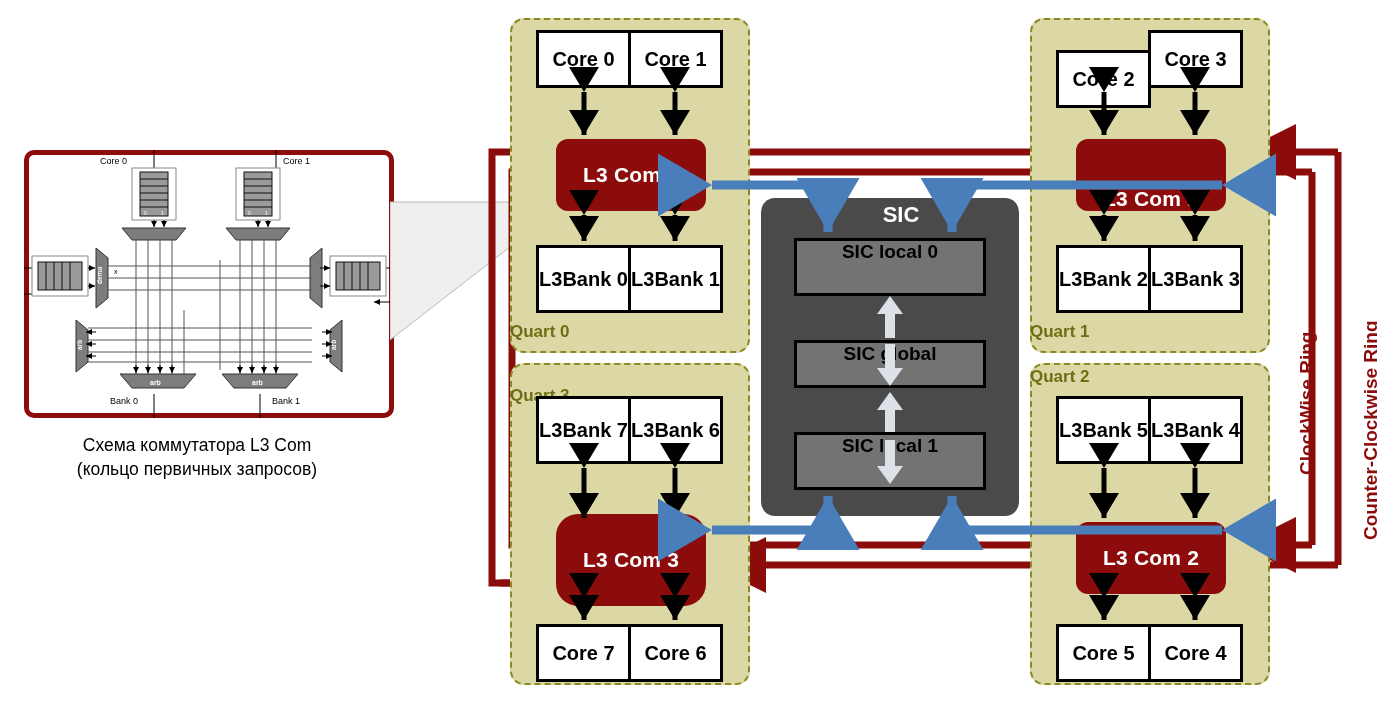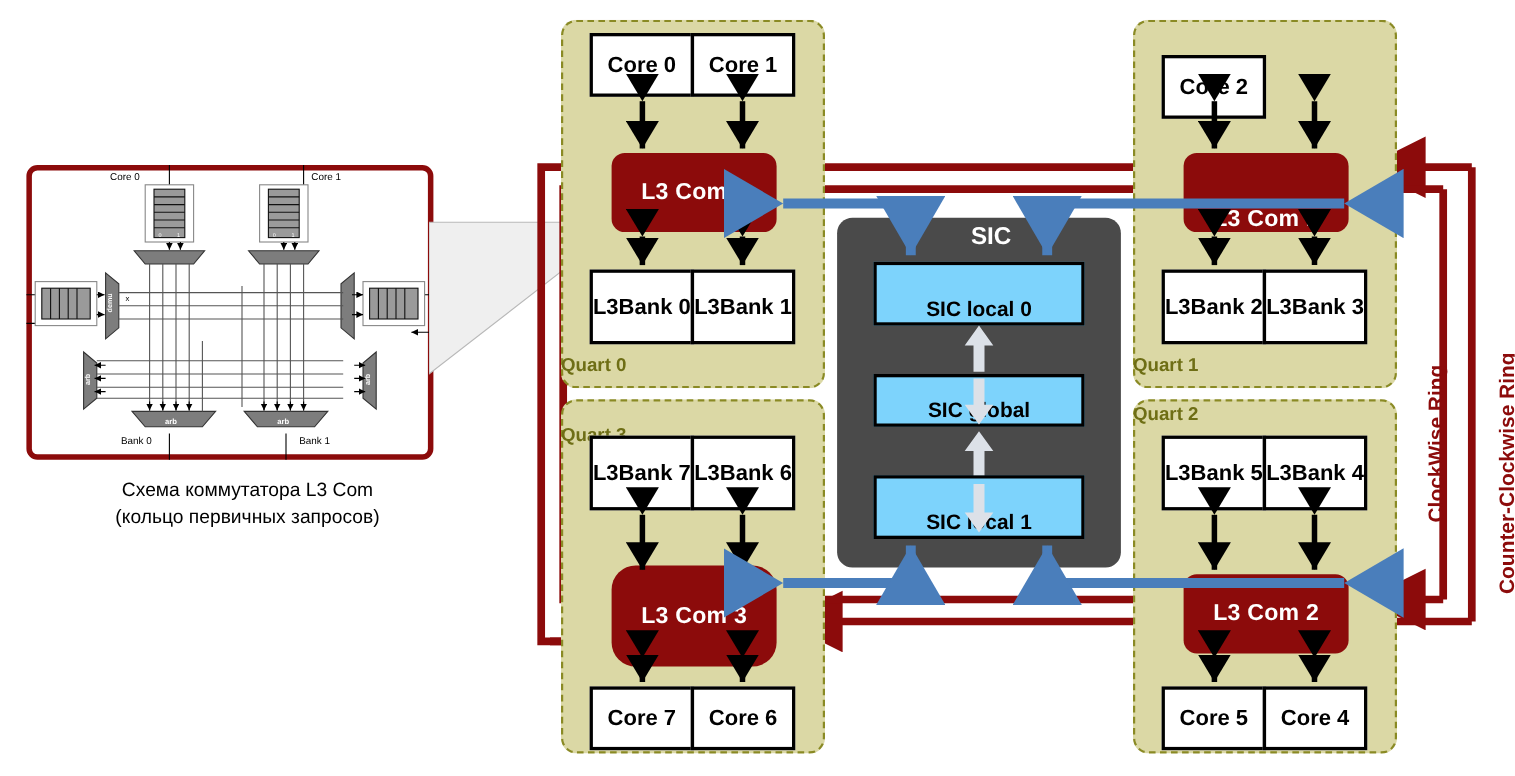--- a/index.html
+++ b/index.html
@@ -26,22 +26,22 @@
     background:#DBD8A5;border:2px dashed #8A8A24;border-radius:14px;box-sizing:border-box;
   }
   .quartlbl{
     color:#6E6E15;font-weight:bold;font-size:17px;text-align:left;width:100%;
   }
   .sicbox{
     background:#4A4A4A;border-radius:14px;box-sizing:border-box;
   }
   .siclbl{color:#ffffff;font-weight:bold;font-size:22px;text-align:center;width:100%;}
   .sicinner{
-    background:#7dd3fc;border:3px solid #000;box-sizing:border-box;
-    display:flex;align-items:flex-end;justify-content:center;
+    background:#737373;border:3px solid #000;box-sizing:border-box;
+    display:flex;align-items:flex-start;justify-content:center;
     font-weight:bold;font-size:19px;color:#000;
   }
 
   
   .ringlbl{
     color:#8C0B0B;font-weight:bold;font-size:19px;white-space:nowrap;
     transform-origin:0 0;
   }
 
   
@@ -191,21 +191,21 @@
       <line x1="296" y1="118" x2="306" y2="118"></line>
       <line x1="296" y1="136" x2="306" y2="136"></line>
     </g>
   </svg>
 
   <div class="abs tinylbl" style="left:100px;top:156px;font-size:9px;">Core 0</div>
   <div class="abs tinylbl" style="left:283px;top:156px;font-size:9px;">Core 1</div>
   <div class="abs tinylbl" style="left:110px;top:396px;font-size:9px;">Bank 0</div>
   <div class="abs tinylbl" style="left:272px;top:396px;font-size:9px;">Bank 1</div>
 
-  <div class="abs caption" style="left:40px;top:434px;width:370px;">
+  <div class="abs caption" style="left:12px;top:434px;width:370px;">
     <div>Схема коммутатора L3 Com</div>
     <div>(кольцо первичных запросов)</div>
   </div>
 
   <svg class="abs" style="left:390px;top:180px;" width="185" height="165" viewBox="0 0 185 165">
     <polygon points="0,22 178,22 0,160" fill="#EFEFEF" stroke="#B9B9B9" stroke-width="1"></polygon>
   </svg>
 
   <svg class="abs" style="left:0;top:0;" width="1377" height="705" viewBox="0 0 1377 705">
     <defs>
@@ -266,20 +266,23 @@
   <div class="wbox two abs" style="left:628px;top:245px;width:95px;height:68px;font-size:20px;">
     <span>L3</span>
     <span>Bank 1</span>
   </div>
   <div class="abs quartlbl" style="left:510px;top:322px;width:240px;">Quart 0</div>
 
   <div class="quart abs" style="left:1030px;top:18px;width:240px;height:335px;"></div>
   <div class="wbox abs" style="left:1056px;top:30px;width:95px;height:58px;font-size:20px;margin-top:20px;">
     <span>Core 2</span>
   </div>
+  <div class="wbox abs" style="left:1148px;top:30px;width:95px;height:58px;font-size:20px;">
+    <span>Core 3</span>
+  </div>
   <div class="comm abs" style="left:1076px;top:139px;width:150px;height:72px;align-items:flex-end;">
     <span>L3 Com 1</span>
   </div>
   <div class="wbox two abs" style="left:1056px;top:245px;width:95px;height:68px;font-size:20px;">
     <span>L3</span>
     <span>Bank 2</span>
   </div>
   <div class="wbox two abs" style="left:1148px;top:245px;width:95px;height:68px;font-size:20px;">
     <span>L3</span>
     <span>Bank 3</span>

